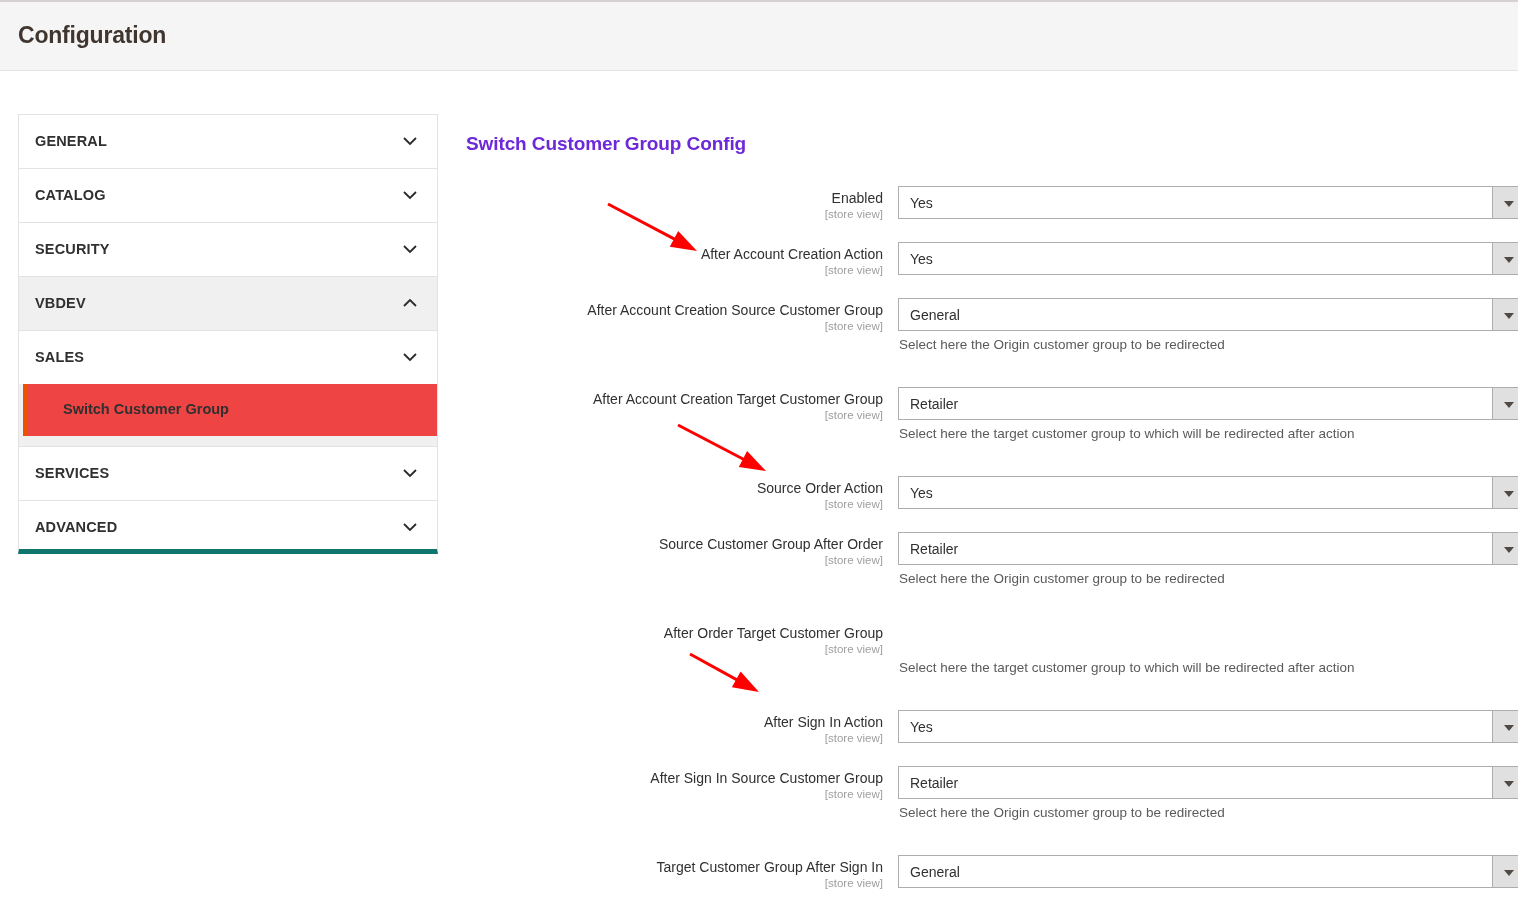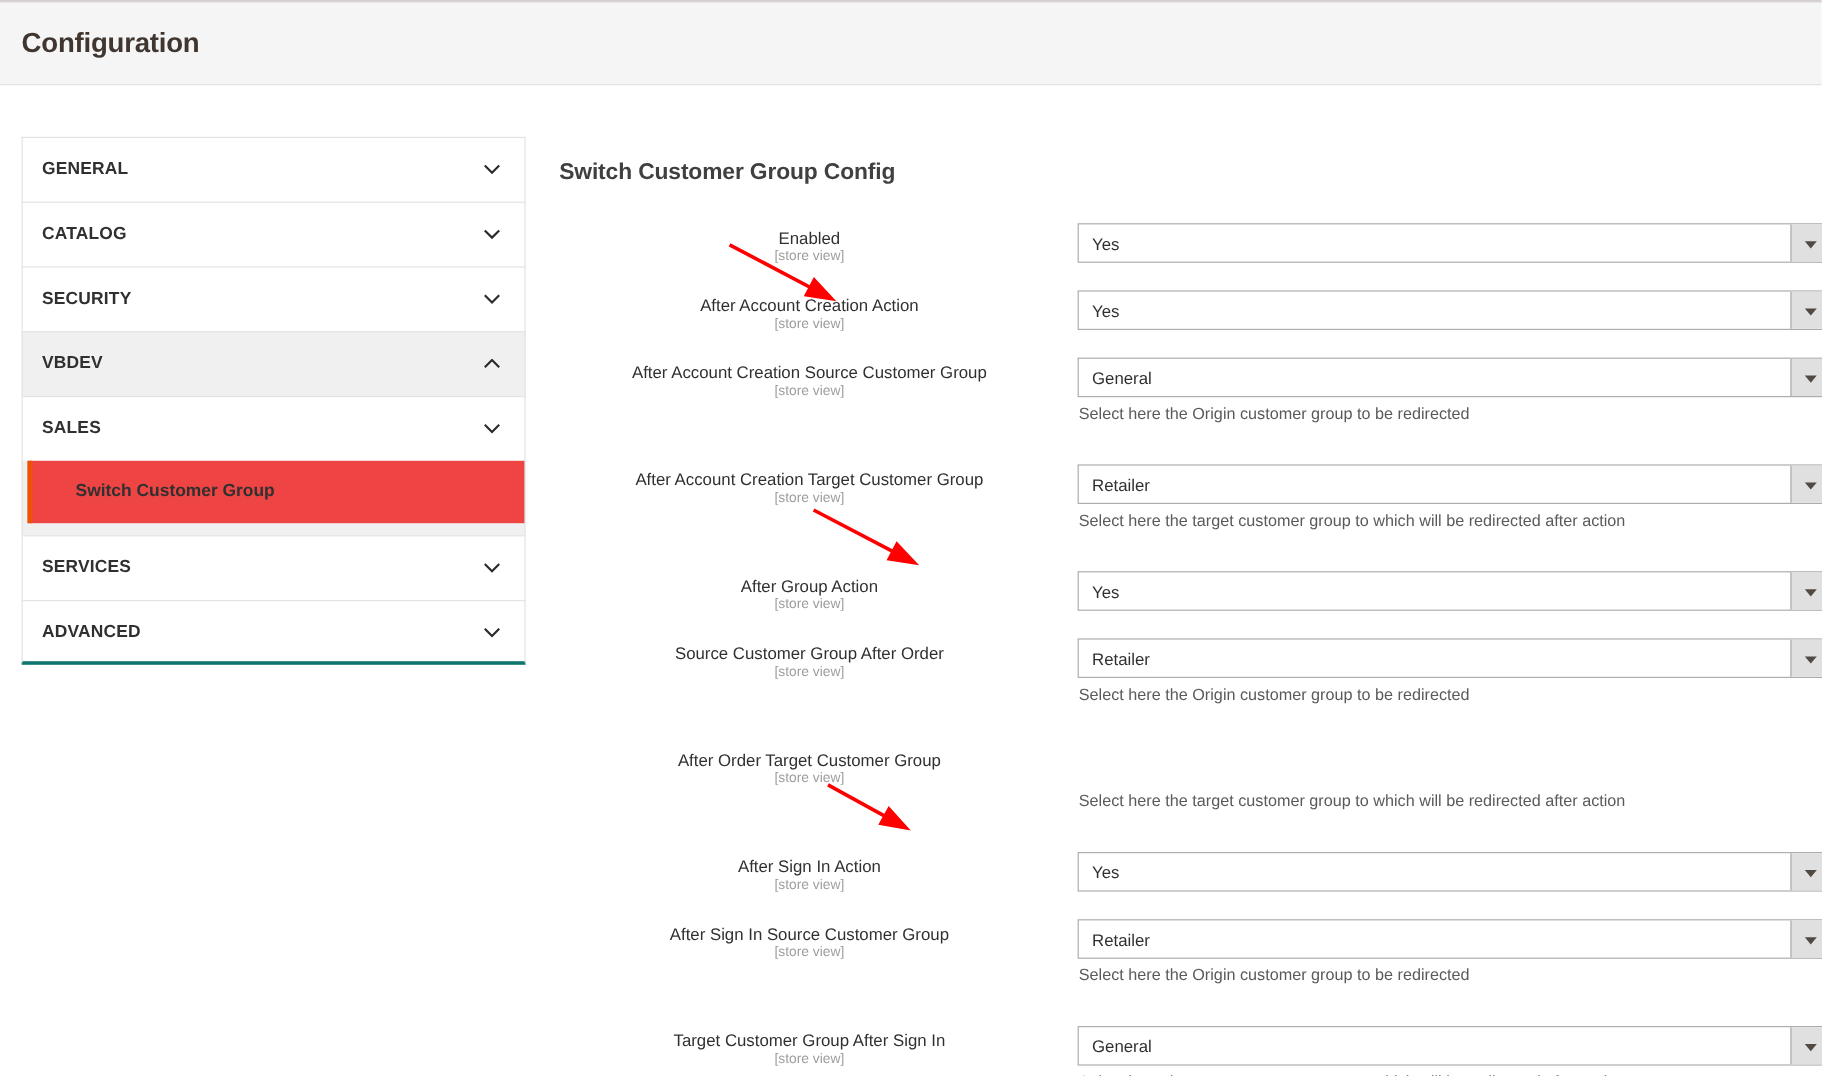--- a/index.html
+++ b/index.html
@@ -35,21 +35,21 @@
     left: 18px; top: 114px;
     width: 420px;
   }
   .sb-section {
     position: relative;
     height: 54px;
     background: #ffffff;
     border: 1px solid #e3e3e3;
     border-bottom: none;
   }
-  .sb-section:last-child { border-bottom: 3px solid #0f766e; padding-left: 24px; }
+  .sb-section:last-child { border-bottom: 5px solid #0f766e; padding-left: 24px; }
   .sb-section.active-head {
     background: #f0f0f0;
     border-color: #e3e3e3;
   }
   .sb-label {
     position: absolute;
     left: 16px; top: 18px;
     font-size: 14.5px;
     font-weight: bold;
     color: #303030;
@@ -89,39 +89,39 @@
   .content {
     position: absolute;
     left: 466px; top: 114px;
     width: 1010px;
   }
   .section-title {
     position: absolute;
     left: 0; top: 19px;
     font-size: 19px;
     font-weight: bold;
-    color: #404040;
+    color: #6d28d9;
     letter-spacing: -0.1px;
   }
 
   .form {
     position: absolute;
     left: 0; top: 72px;
     width: 1010px;
   }
   .field-row {
     position: relative;
     width: 1010px;
     margin-bottom: 8px;
   }
   .lbl-wrap {
     position: absolute;
     left: 0; top: 0;
     width: 417px;
-    text-align: center;
+    text-align: right;
   }
   .f-label {
     display: block;
     font-size: 14px;
     color: #303030;
     line-height: 18px;
     padding-top: 3px;
   }
   .f-scope {
     display: block;
@@ -306,21 +306,21 @@
         <div class="sel-wrap">
           <span class="sel-val">Retailer</span>
           <span class="sel-btn">
             <i></i>
           </span>
         </div>
         <div class="f-hint">Select here the target customer group to which will be redirected after action</div>
       </div>
       <div class="field-row" style="height: 48px;">
         <div class="lbl-wrap">
-          <span class="f-label">After Group Action</span>
+          <span class="f-label">Source Order Action</span>
           <span class="f-scope">[store view]</span>
         </div>
         <div class="sel-wrap">
           <span class="sel-val">Yes</span>
           <span class="sel-btn">
             <i></i>
           </span>
         </div>
       </div>
       <div class="field-row" style="height: 81px;">

